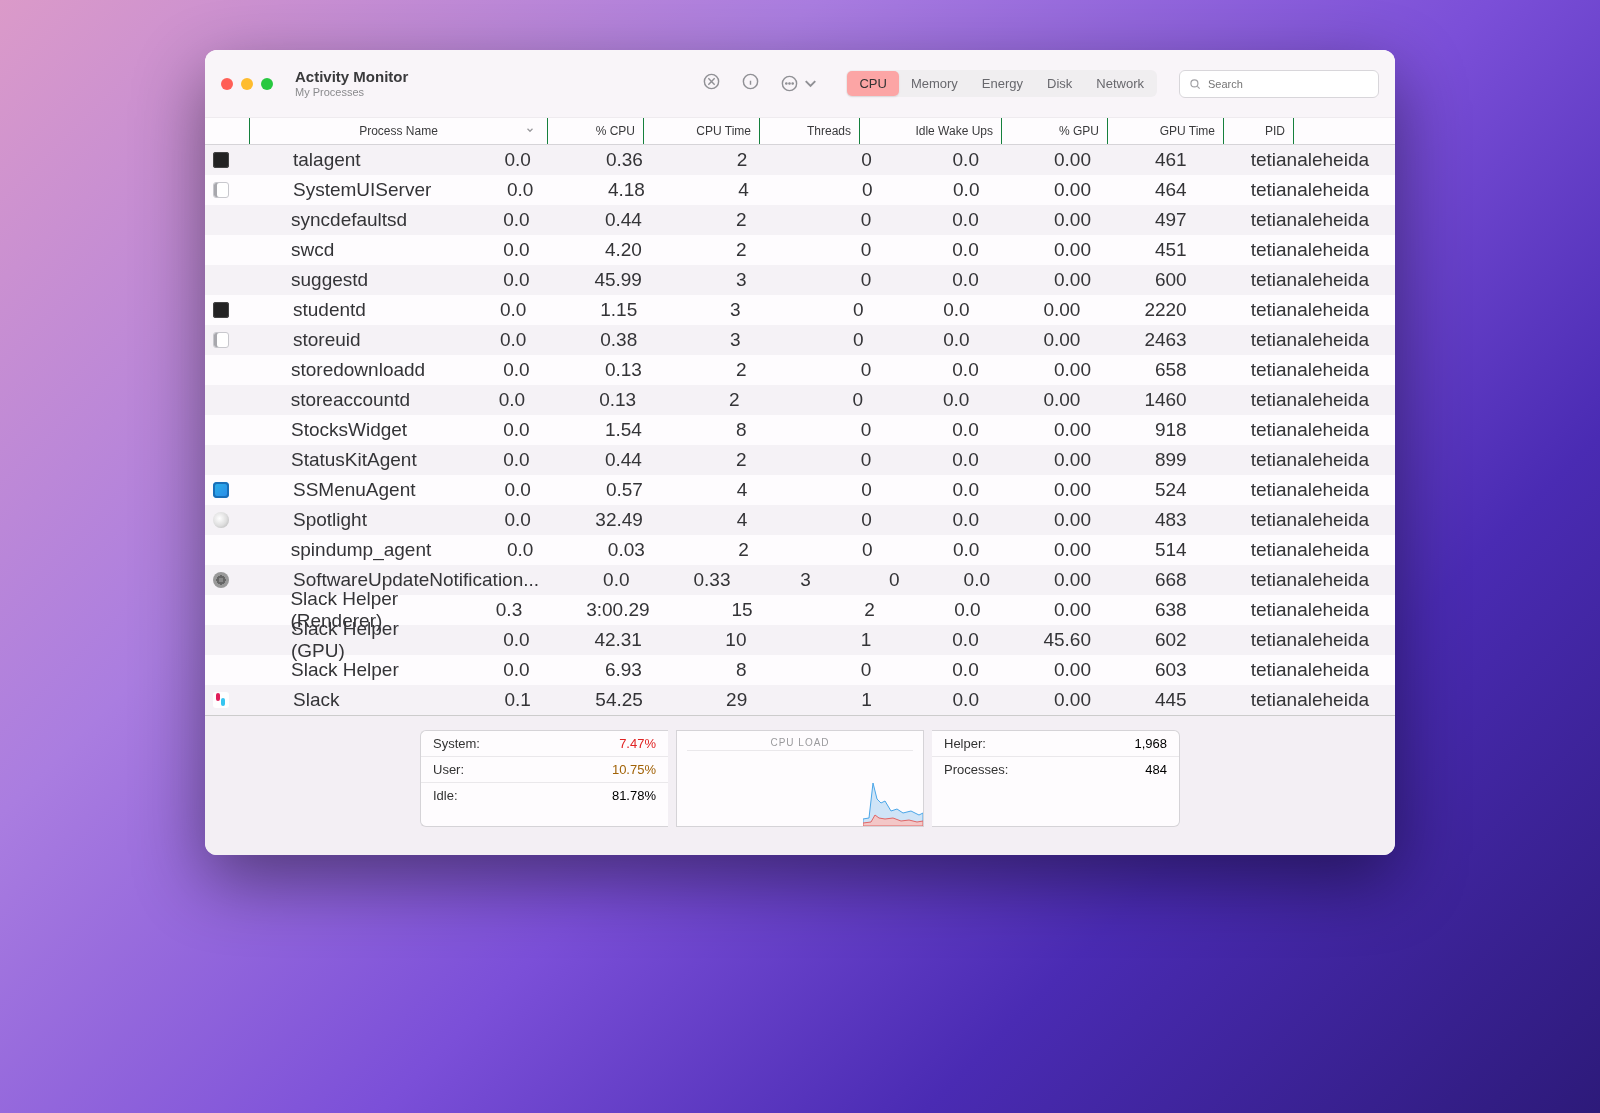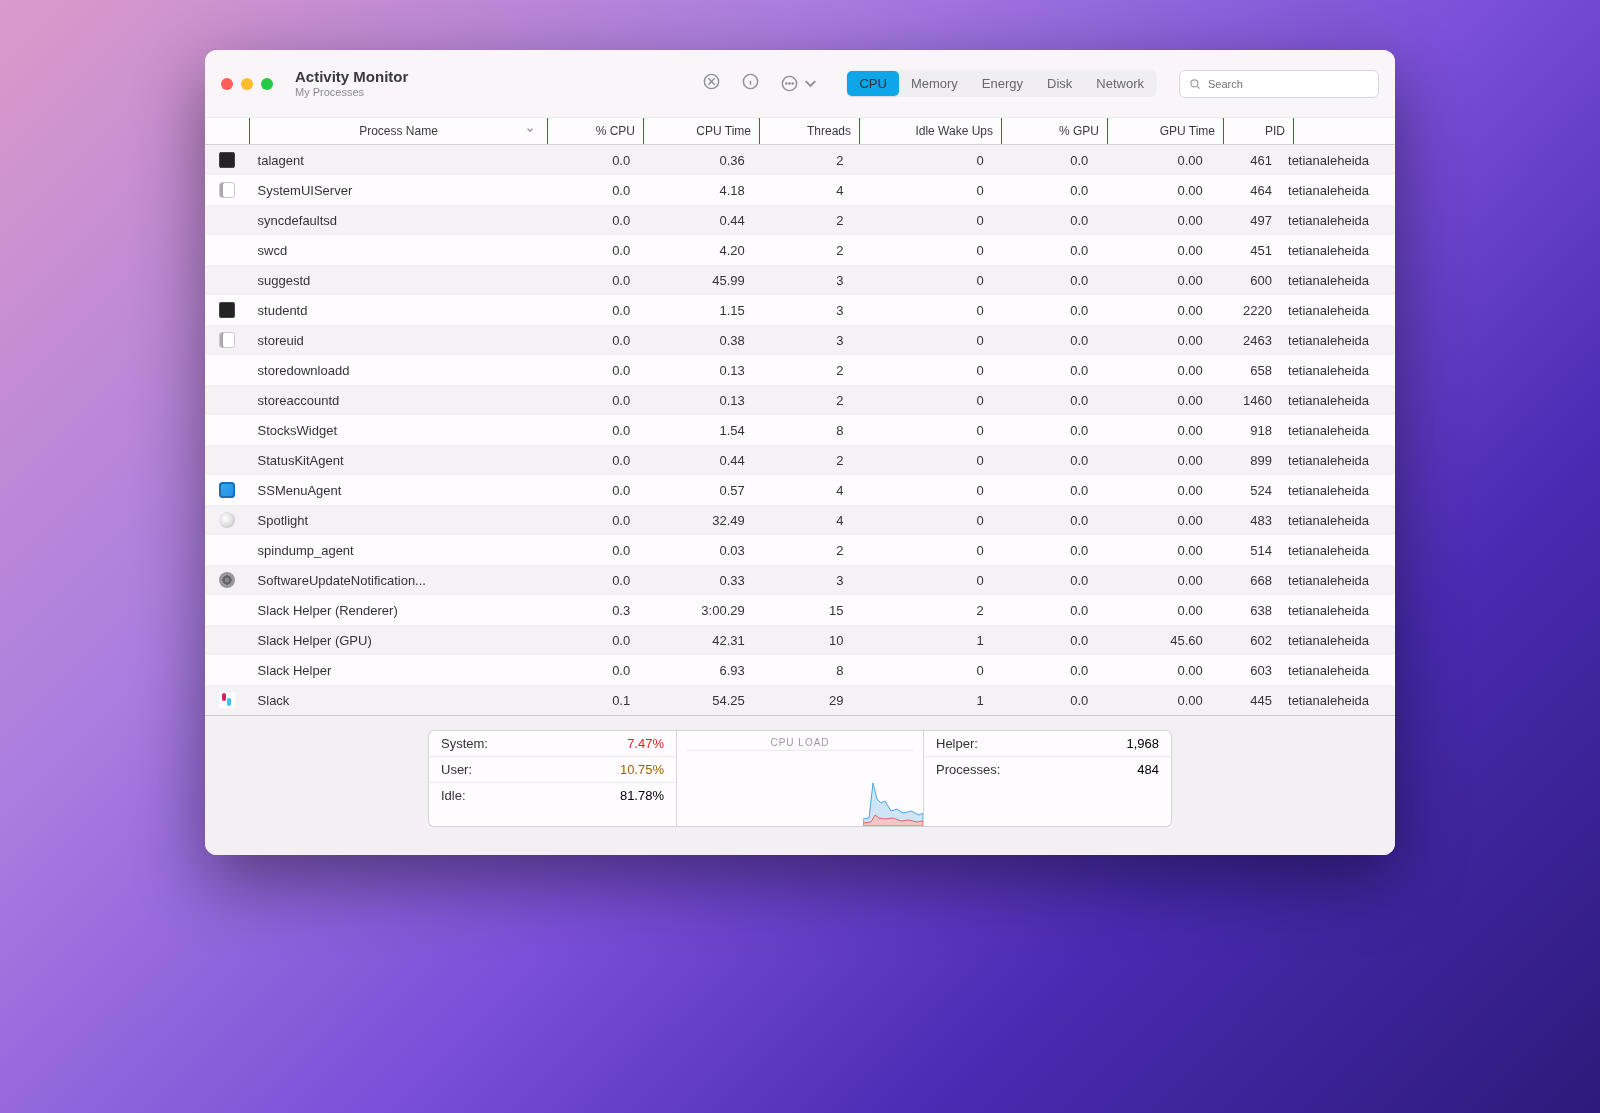--- a/index.html
+++ b/index.html
@@ -39,21 +39,21 @@
 .tool-icons { display: flex; gap: 20px; align-items: center; color: #909095; margin-right: 18px; }
 .tool-icons svg { width: 19px; height: 19px; }
 .tool-icons .with-chevron { display: flex; align-items: center; gap: 2px; }
 .tabs {
   display: flex; background: #f0eef0; border-radius: 6px; padding: 1px; margin-right: 14px;
 }
 .tab {
   padding: 5px 12px; font-size: 13px; color: #68686d; border-radius: 5px;
   cursor: default;
 }
-.tab.active { background: #0ea5e9; box-shadow: 0 1px 2px rgba(0,0,0,.1); color: #333; }
+.tab.active { background: #fca5a5; box-shadow: 0 1px 2px rgba(0,0,0,.1); color: #333; }
 .search-field {
   width: 200px; height: 28px; background: #fff;
   border: 1px solid #d8d6da; border-radius: 6px;
   display: flex; align-items: center; padding: 0 8px; gap: 6px;
 }
 .search-field input { border: none; outline: none; font-size: 11px; flex: 1; background: transparent; }
 .search-field svg { width: 14px; height: 14px; color: #a0a0a4; }
 
 .header-row {
   display: flex; height: 27px; border-bottom: 1.5px solid #d6d4d8;
@@ -71,22 +71,23 @@
 .hc.time { width: 116px; justify-content: flex-end; }
 .hc.threads { width: 100px; justify-content: flex-end; }
 .hc.wake { width: 142px; justify-content: flex-end; }
 .hc.gpu { width: 106px; justify-content: flex-end; }
 .hc.gtime { width: 116px; justify-content: flex-end; }
 .hc.pid { width: 70px; justify-content: flex-end; }
 .hc.user { flex: 1; justify-content: center; margin-top: 33px; }
 
 .rows { flex: 1; overflow: hidden; }
 .row {
-  display: flex; height: 30px; font-size: 13px; color: #343437;
+  display: flex; height: 30px; font-size: 19px; color: #343437;
   align-items: center;
+  gap: 48px;
 }
 .row:nth-child(odd) { background: #f5f2f6; }
 .row:nth-child(even) { background: #fefcfe; }
 .row .c { padding: 0 8px; display: flex; align-items: center; }
 .c.icon-col { width: 45px; justify-content: center; }
 .c.name { width: 298px; padding-left: 8px; }
 .c.cpu { width: 96px; justify-content: flex-end; }
 .c.time { width: 116px; justify-content: flex-end; }
 .c.threads { width: 100px; justify-content: flex-end; }
 .c.wake { width: 142px; justify-content: flex-end; }
@@ -100,21 +101,21 @@
 .icon-finder { background: #fff; border: 1px solid #c8c8cd; box-shadow: inset 3px 0 0 #a8a8ad; }
 .icon-ssmenu { background: linear-gradient(135deg,#2bb3e8,#2b88e8); border-radius: 4px; box-shadow: inset 0 0 0 2px #1a6fb8; }
 .icon-spotlight { background: radial-gradient(circle at 40% 40%, #fff 0%, #ddd 55%, #aaa 100%); border-radius: 50%; }
 .icon-settings { background: radial-gradient(circle,#888 20%,#666 21%,#666 40%,#999 41%); border-radius: 50%; }
 .icon-slack { width:16px;height:16px;position:relative;background:#fff; }
 .icon-slack::before{content:"";position:absolute;left:3px;top:1px;width:4px;height:8px;background:#e01e5a;border-radius:2px;}
 .icon-slack::after{content:"";position:absolute;left:8px;top:6px;width:4px;height:8px;background:#36c5f0;border-radius:2px;}
 
 .footer {
   height: 140px; background: #f3eff4; border-top: 1px solid #ccc;
-  display: flex; justify-content: center; gap: 0; padding: 14px 0 28px;
+  display: flex; justify-content: center; gap: 8px; padding: 14px 0 28px;
 }
 .panel {
   background: #fefcfe; border: 1px solid #d5d3d7;
 }
 .panel.left { width: 248px; border-right: none; border-radius: 6px 0 0 6px; }
 .panel.mid { width: 248px; display: flex; flex-direction: column; }
 .panel.right { width: 248px; border-left: none; border-radius: 0 6px 6px 0; }
 .stat-row {
   display: flex; justify-content: space-between; padding: 5px 12px;
   font-size: 13px; border-bottom: 1px solid #eae8eb;

